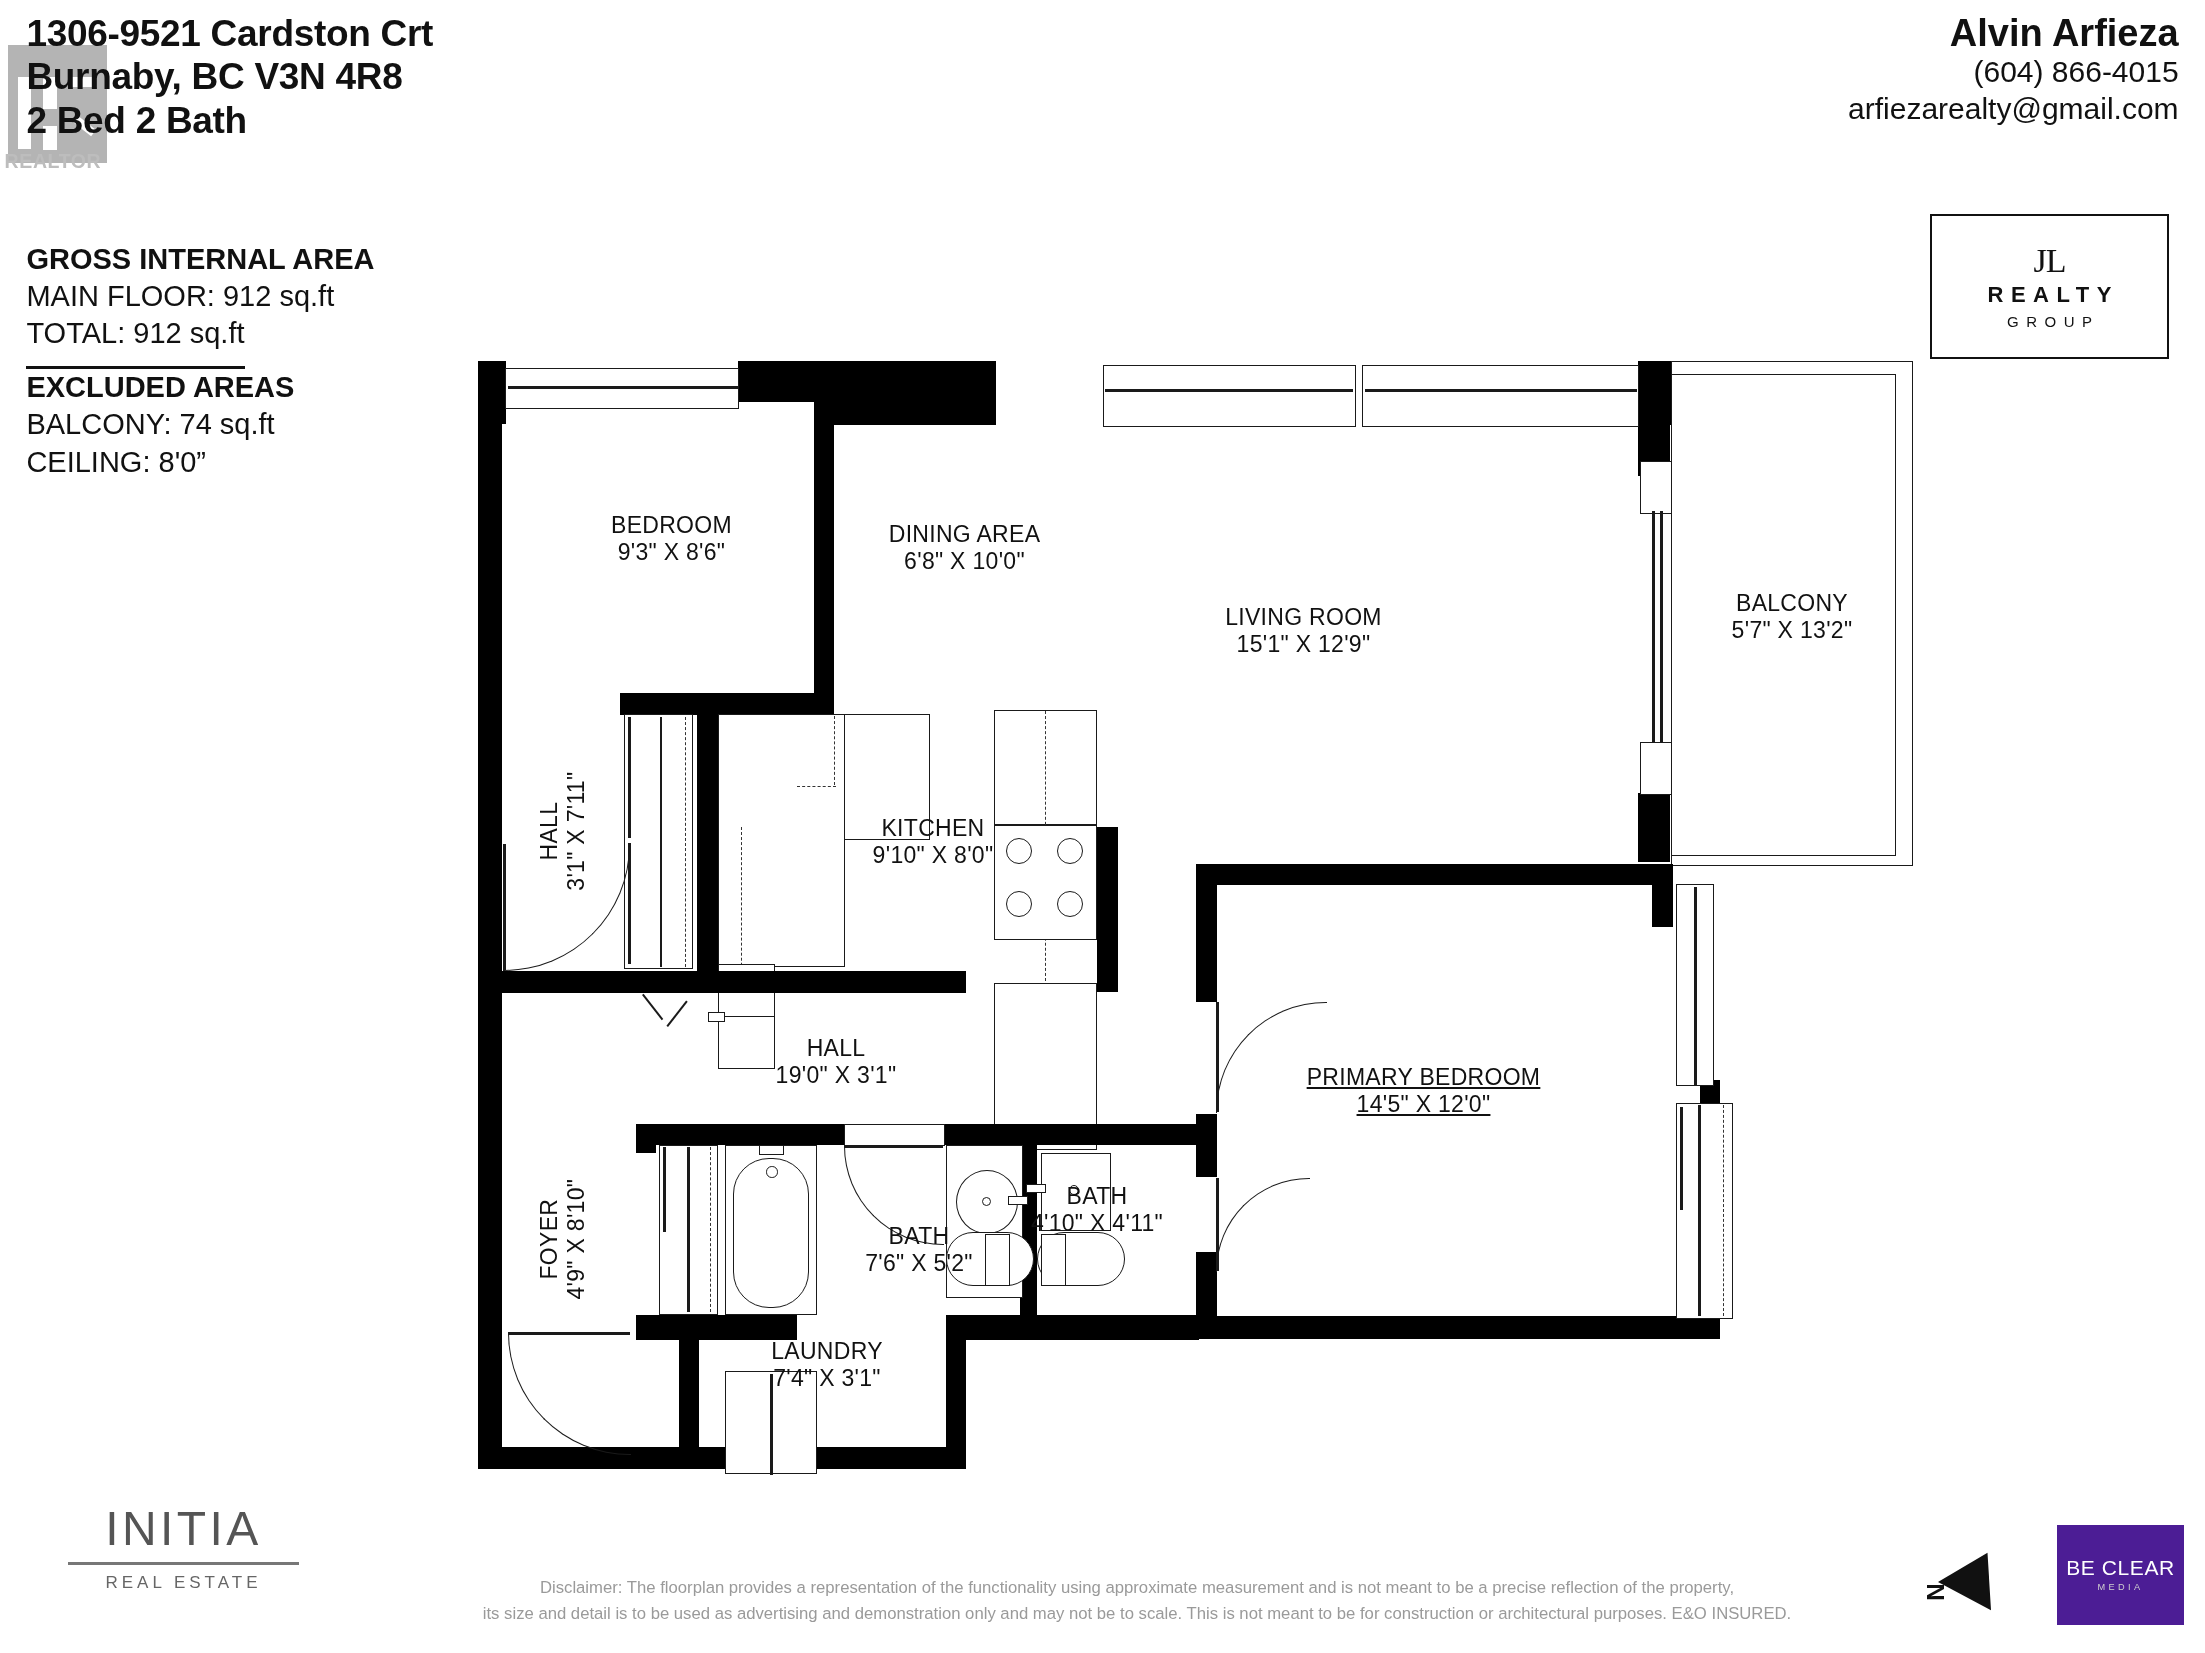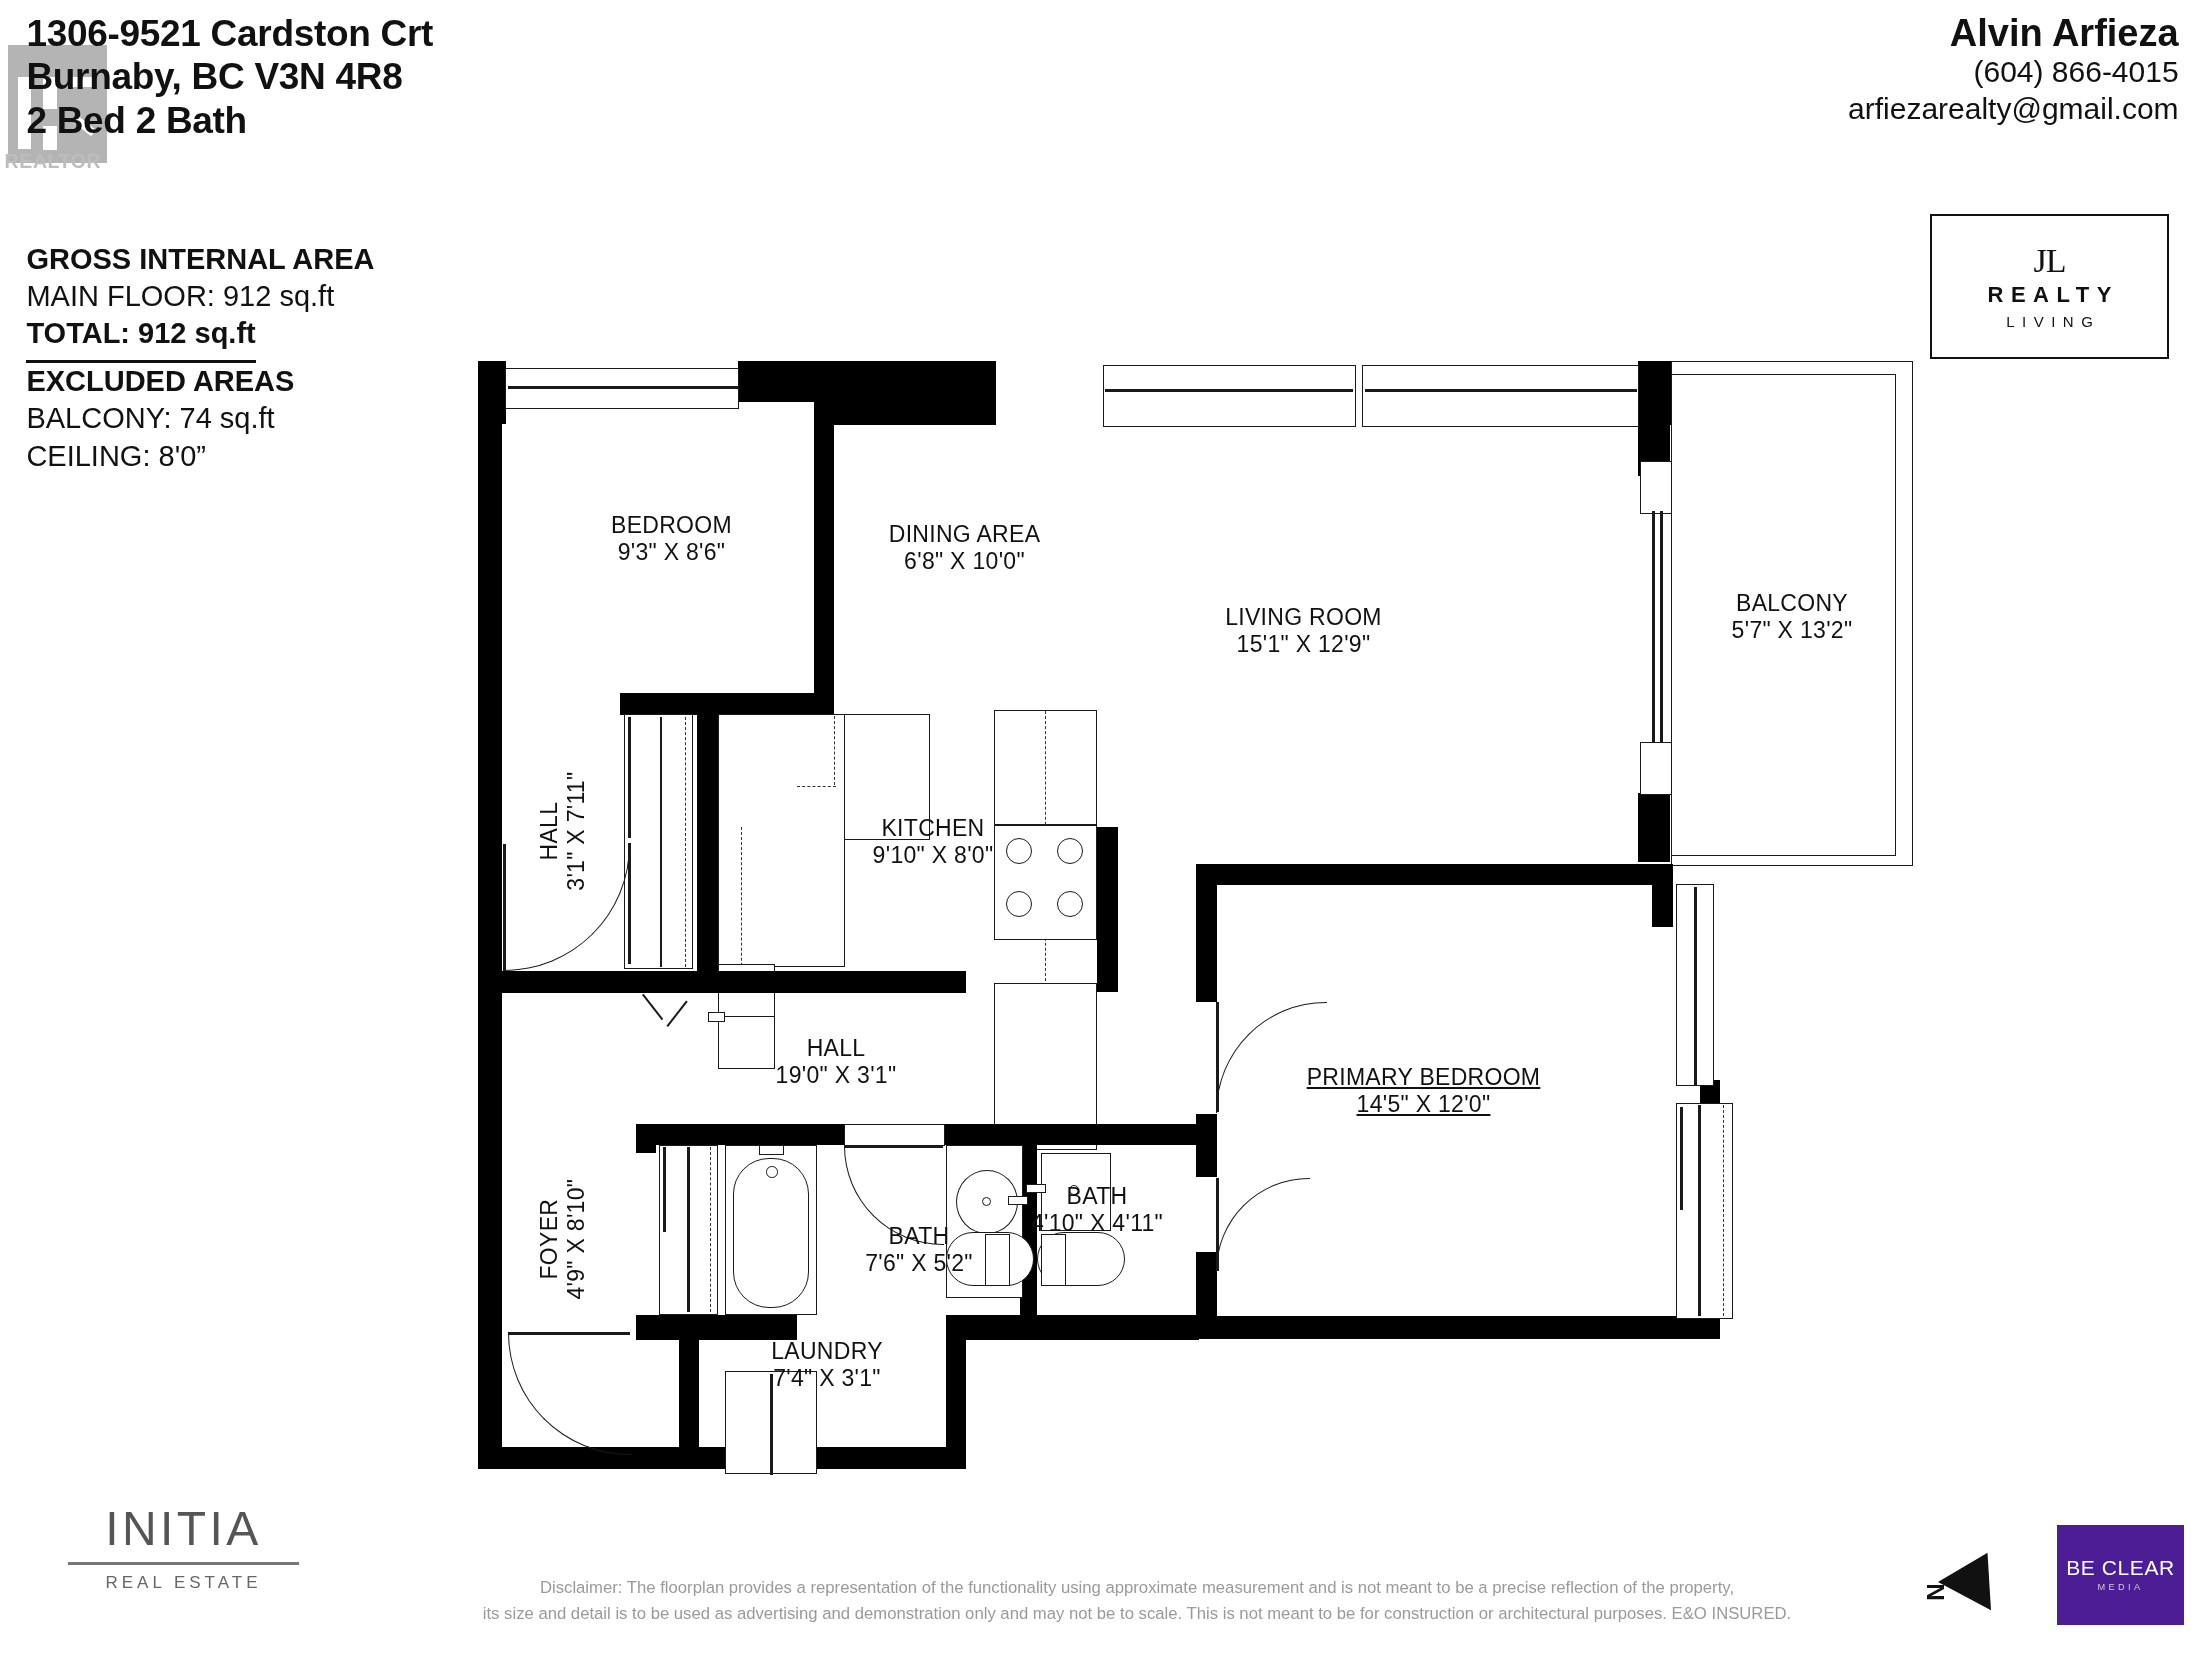--- a/index.html
+++ b/index.html
@@ -13,21 +13,21 @@
   #realtor-watermark{position:absolute;left:8px;top:45px;width:99px;height:118px;
        background:#b4b4b4;z-index:0;}
   #realtor-watermark .rwhole{position:absolute;left:10.3px;top:12.6px;width:78px;height:92px;}
   #realtor-watermark .bar{position:absolute;background:#ffffff;}
   #realtor-wm-text{position:absolute;left:4.6px;top:150px;font-size:19.5px;color:#bdbdbd;
        font-weight:bold;letter-spacing:0.6px;z-index:0;}
 
   #area-block{position:absolute;left:26.4px;top:241px;width:632px;z-index:2;}
   .area-line{font-size:29px;line-height:1.28;white-space:nowrap;}
   .area-line.bold{font-weight:bold;}
-  .area-line.ul{font-weight:bold;display:inline-block;border-bottom:3.4px solid #111;padding-bottom:8px;}
+  .area-line.ul{font-weight:normal;display:inline-block;border-bottom:3.4px solid #111;padding-bottom:14px;}
 
   #header-right{position:absolute;right:26.4px;top:11.5px;text-align:right;}
   .agent-name{font-size:38px;font-weight:bold;line-height:1.12;white-space:nowrap;}
   .agent-contact{font-size:30px;line-height:1.22;white-space:nowrap;}
 
   #jl-logo{position:absolute;left:1930px;top:214px;width:235px;height:141px;
        border:2.3px solid #111;background:#fff;display:flex;flex-direction:column;
        align-items:center;justify-content:center;}
   .jl-mark{font-size:34px;font-weight:normal;letter-spacing:-1.1px;line-height:1;margin-bottom:5.7px;
        font-family:"Liberation Serif","DejaVu Serif",serif;}
@@ -103,21 +103,21 @@
 
 <div id="header-right">
   <div class="agent-name">Alvin Arfieza</div>
   <div class="agent-contact">(604) 866-4015</div>
   <div class="agent-contact">arfiezarealty@gmail.com</div>
 </div>
 
 <div id="jl-logo">
   <div class="jl-mark">JL</div>
   <div class="jl-realty">REALTY</div>
-  <div class="jl-group">LIVING</div>
+  <div class="jl-group">GROUP</div>
 </div>
 
 <div id="plan">
 
   <div class="wall" style="left:478px;top:361px;width:24px;height:632px;"></div>
 
   <div class="wall" style="left:478px;top:992px;width:24px;height:477px;"></div>
 
   <div class="wall" style="left:478px;top:361px;width:27.6px;height:63px;"></div>
   <div class="wall" style="left:738px;top:361px;width:258px;height:41px;"></div>

